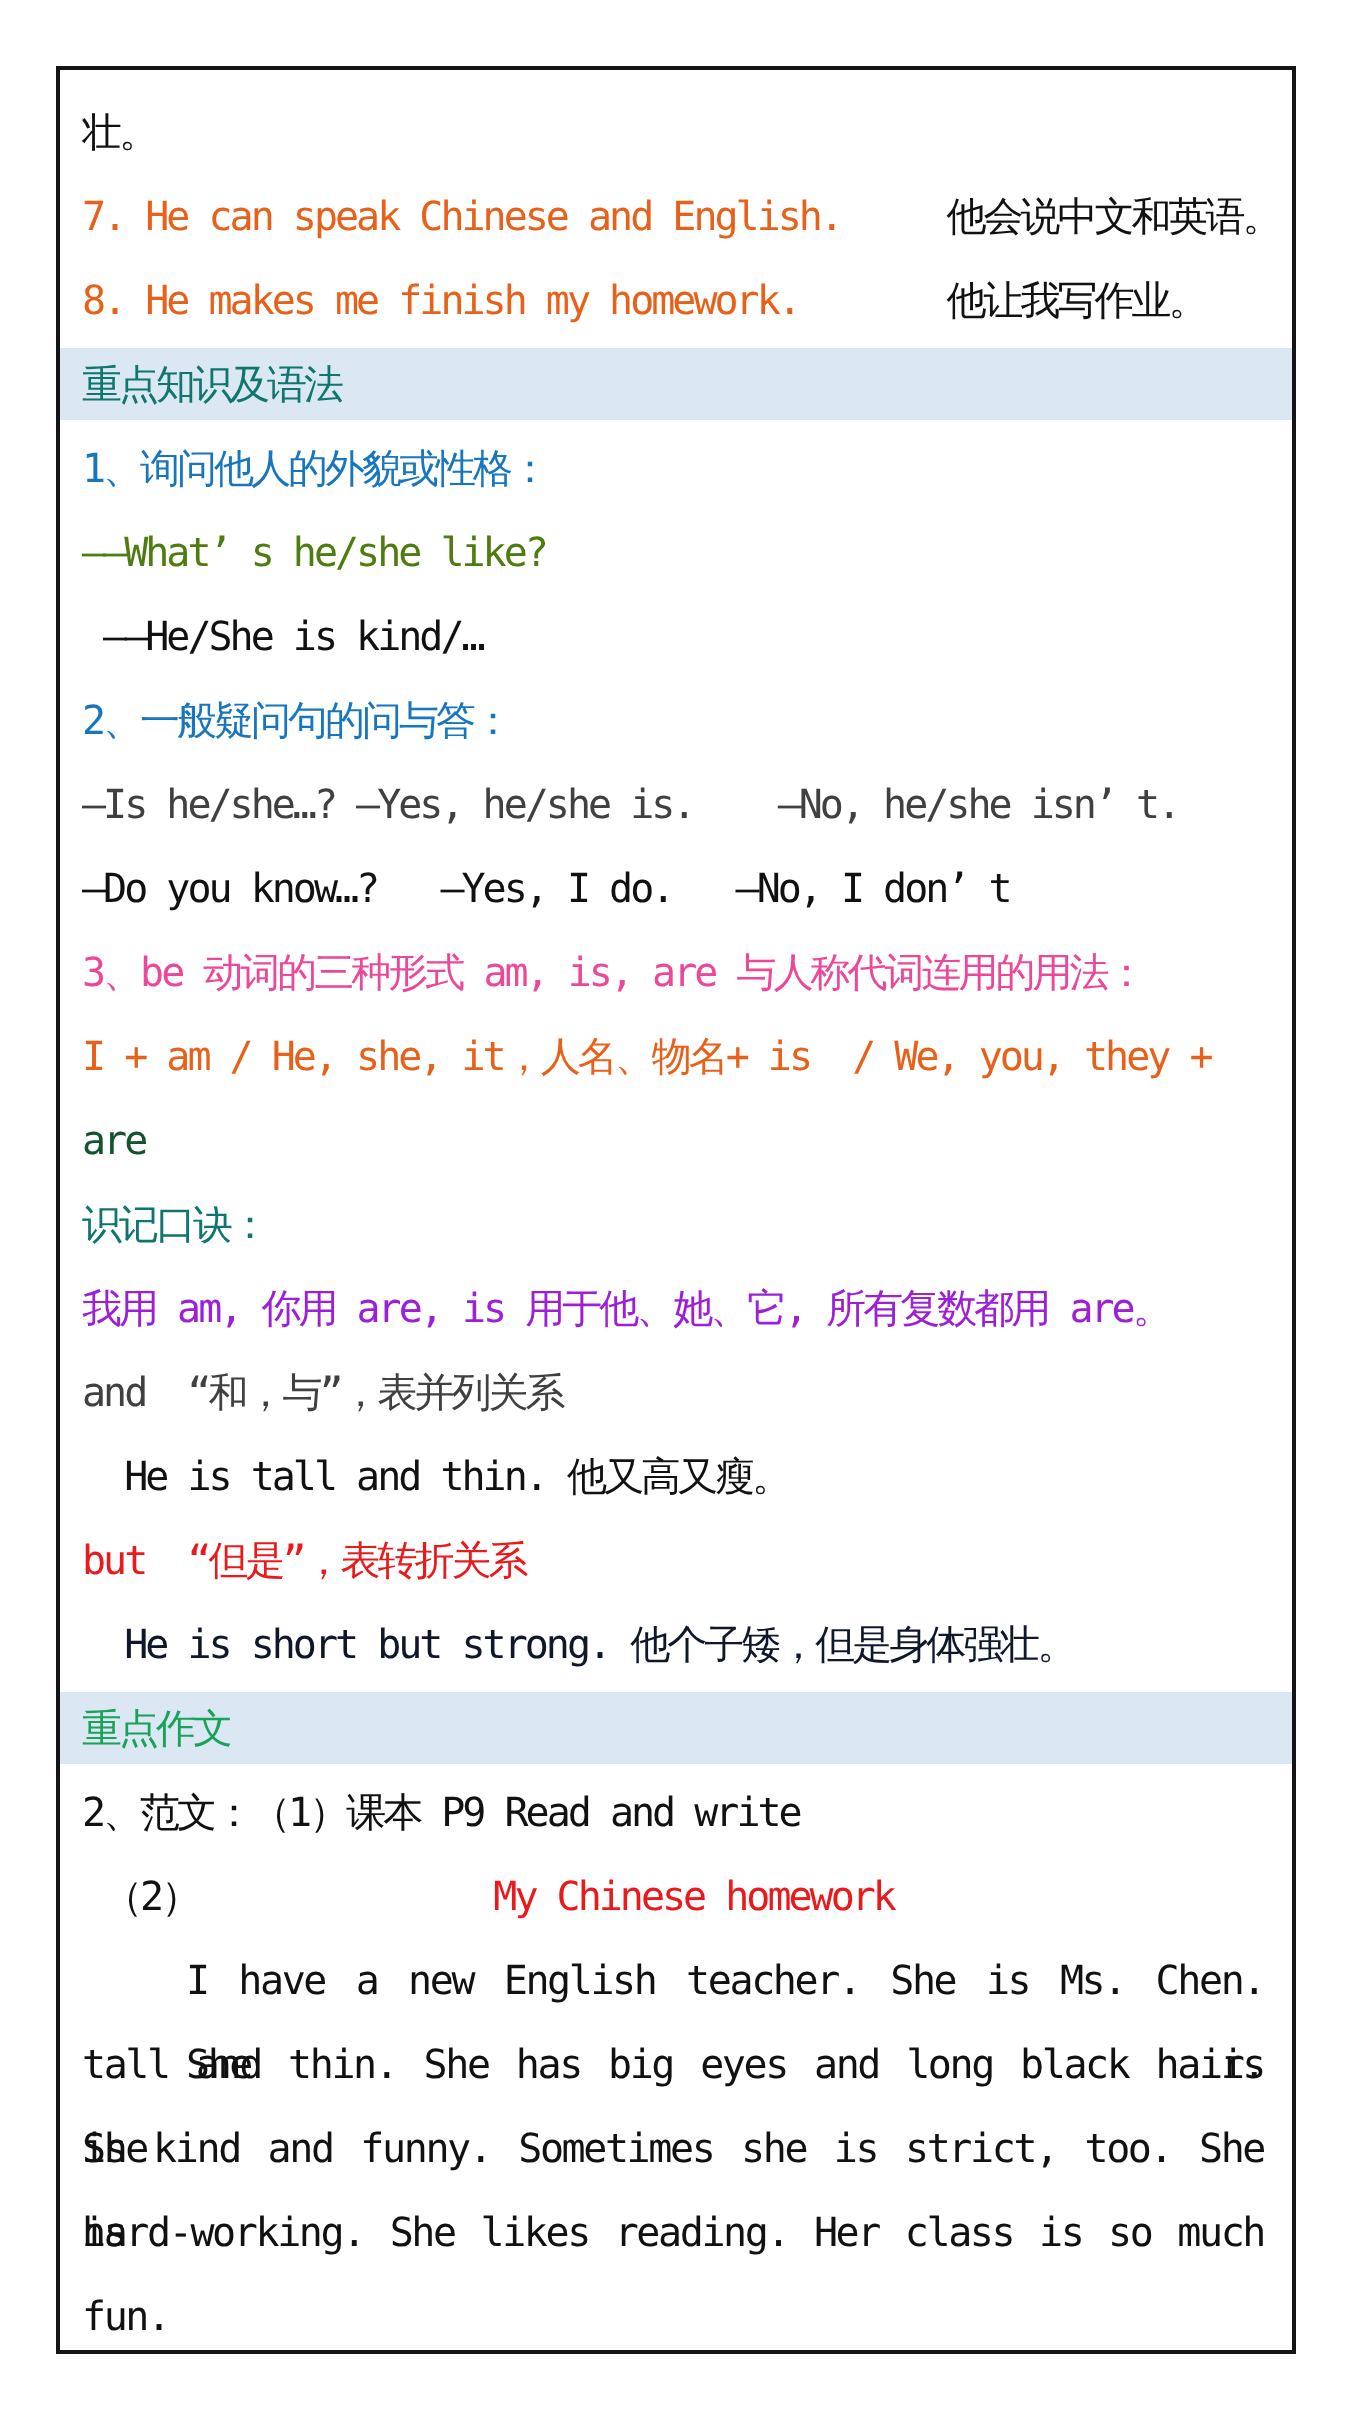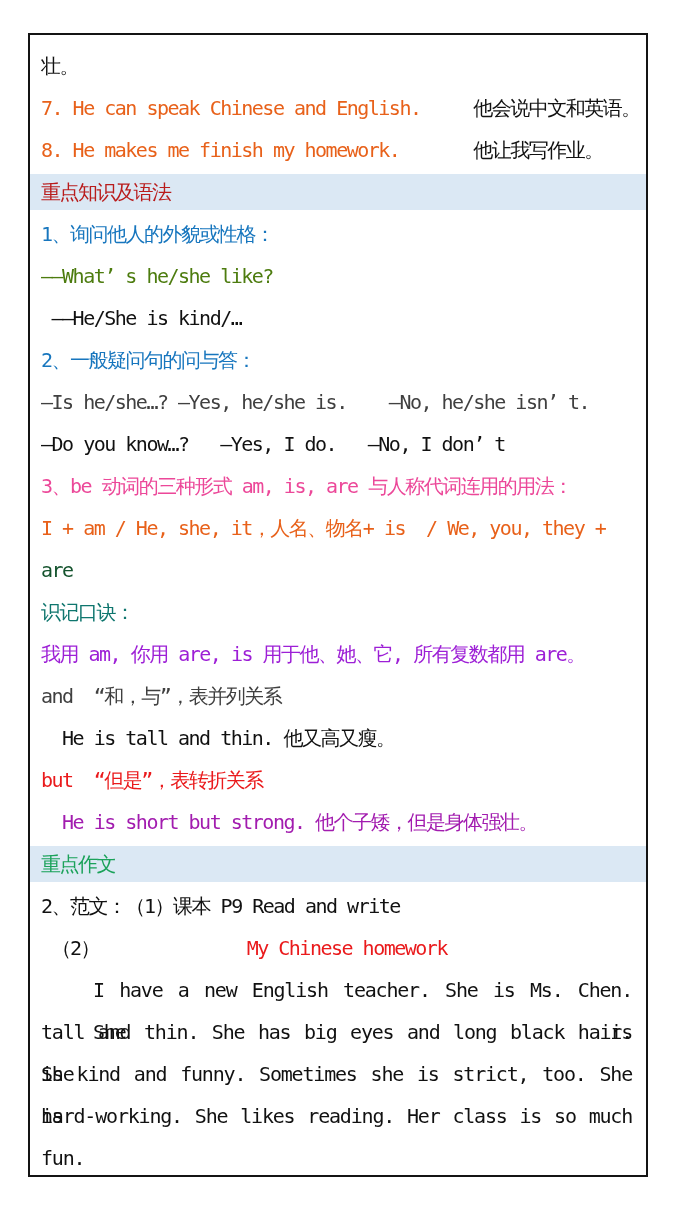--- a/index.html
+++ b/index.html
@@ -50,36 +50,36 @@
   }
 </style>
 </head>
 <body style="background: rgb(255, 255, 255);">
 
 <div class="frame" style="border-color: rgb(20, 20, 20);">
   <div>
       <div class="line"><span style="color: rgb(17, 17, 17);">壮。</span></div>
       <div class="line"><span style="color: rgb(232, 97, 26);">7. He can speak Chinese and English.</span><span style="color: rgb(17, 17, 17);">     他会说中文和英语。</span></div>
       <div class="line"><span style="color: rgb(232, 97, 26);">8. He makes me finish my homework.</span><span style="color: rgb(17, 17, 17);">       他让我写作业。</span></div>
-      <div class="line band"><span style="color: #b91c1c;">重点知识及语法</span></div>
+      <div class="line band"><span style="color: #0f766e;">重点知识及语法</span></div>
       <div class="line"><span style="color: rgb(23, 118, 190);">1、询问他人的外貌或性格：</span></div>
       <div class="line"><span style="color: #4d7c0f;">——What’ s he/she like?</span></div>
       <div class="line"><span style="color: rgb(17, 17, 17);"> ——He/She is kind/…</span></div>
       <div class="line"><span style="color: rgb(23, 118, 190);">2、一般疑问句的问与答：</span></div>
       <div class="line"><span style="color: #404040;">—Is he/she…? —Yes, he/she is.    —No, he/she isn’ t.</span></div>
       <div class="line"><span style="color: rgb(17, 17, 17);">—Do you know…?   —Yes, I do.   —No, I don’ t</span></div>
       <div class="line"><span style="color: #ec4899;">3、be 动词的三种形式 am, is, are 与人称代词连用的用法：</span></div>
       <div class="line"><span style="color: rgb(232, 97, 26);">I + am / He, she, it，人名、物名+ is  / We, you, they +</span></div>
       <div class="line"><span style="color: #14532d;">are</span></div>
       <div class="line"><span style="color: #0f766e;">识记口诀：</span></div>
       <div class="line"><span style="color: rgb(157, 31, 214);">我用 am, 你用 are, is 用于他、她、它, 所有复数都用 are。</span></div>
       <div class="line"><span style="color: #404040;">and  “和，与”，表并列关系</span></div>
       <div class="line"><span style="color: rgb(17, 17, 17);">  He is tall and thin. 他又高又瘦。</span></div>
       <div class="line"><span style="color: rgb(234, 26, 28);">but  “但是”，表转折关系</span></div>
-      <div class="line"><span style="color: #a21caf;">  He is short but strong. 他个子矮，但是身体强壮。</span></div>
+      <div class="line"><span style="color: #0f172a;">  He is short but strong. 他个子矮，但是身体强壮。</span></div>
       <div class="line band"><span style="color: rgb(27, 162, 90);">重点作文</span></div>
       <div class="line"><span style="color: rgb(17, 17, 17);">2、范文：（1）课本 P9 Read and write</span></div>
       <div class="line"><span style="color: rgb(17, 17, 17);"> （2）</span><span style="color: rgb(234, 26, 28);">              My Chinese homework</span></div>
       <div class="line jline indent1"><span style="color: rgb(17, 17, 17);">I have a new English teacher. She is Ms. Chen. She is</span></div>
       <div class="line jline"><span style="color: rgb(17, 17, 17);">tall and thin. She has big eyes and long black hair. She</span></div>
       <div class="line jline"><span style="color: rgb(17, 17, 17);">is kind and funny. Sometimes she is strict, too. She is</span></div>
       <div class="line jline"><span style="color: rgb(17, 17, 17);">hard-working. She likes reading. Her class is so much fun.</span></div>
     </div>
 </div>
 

